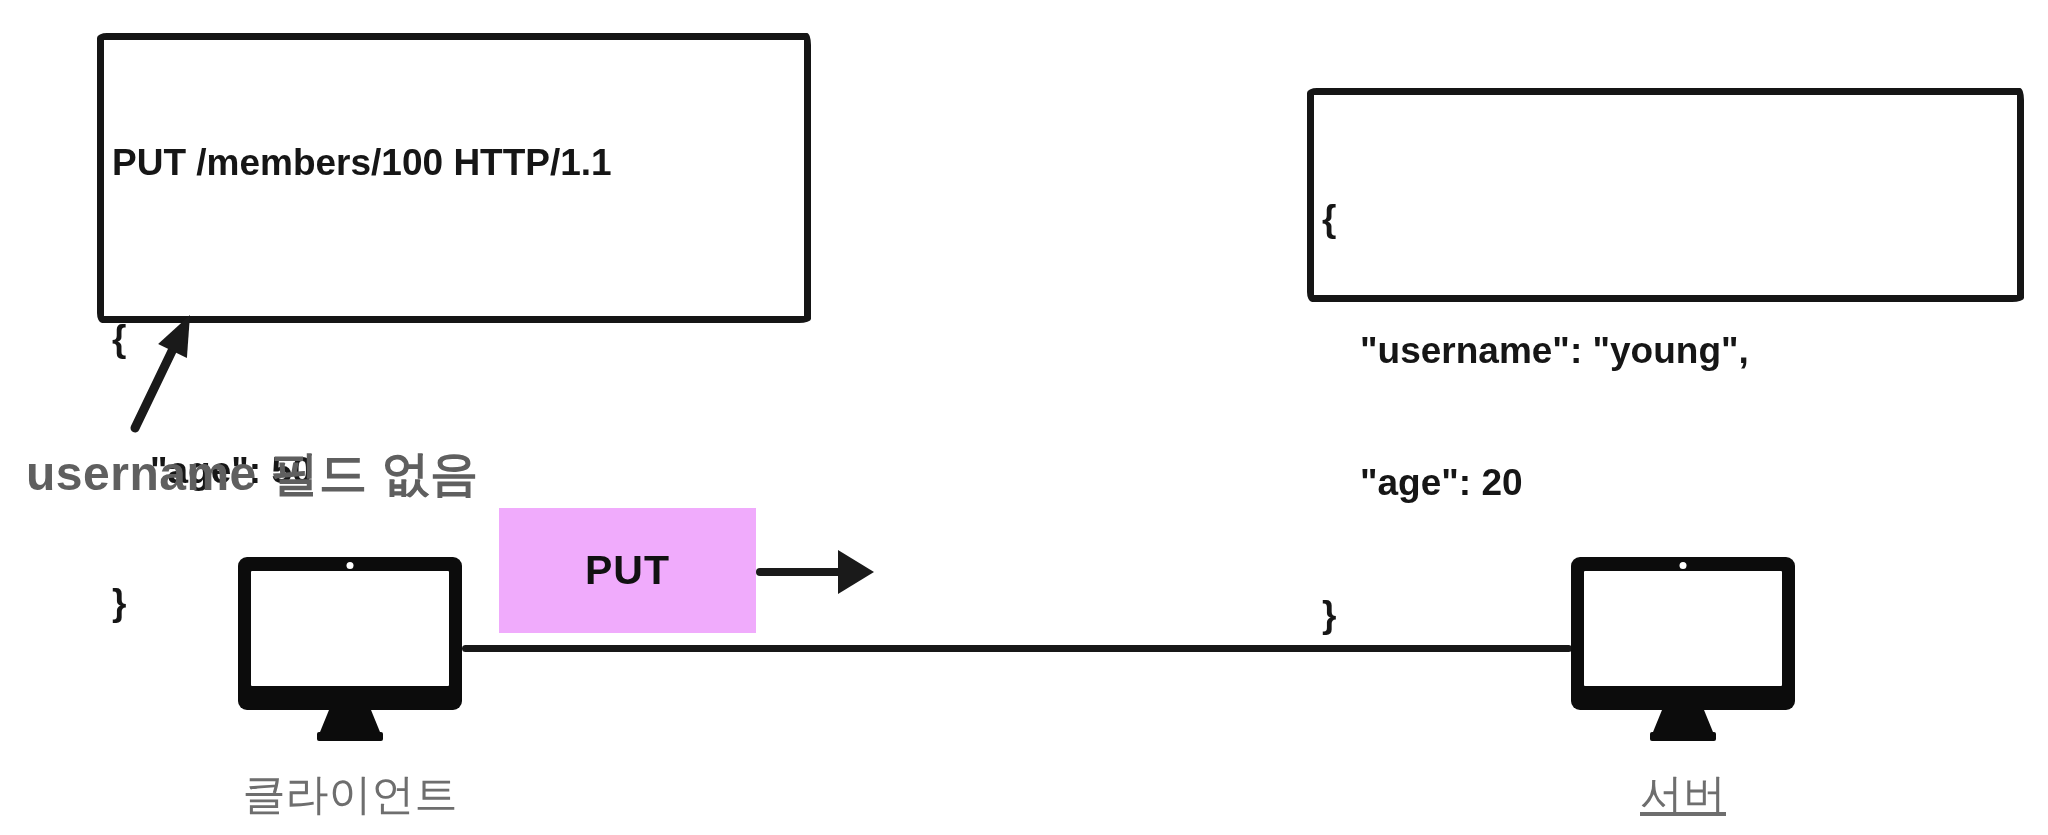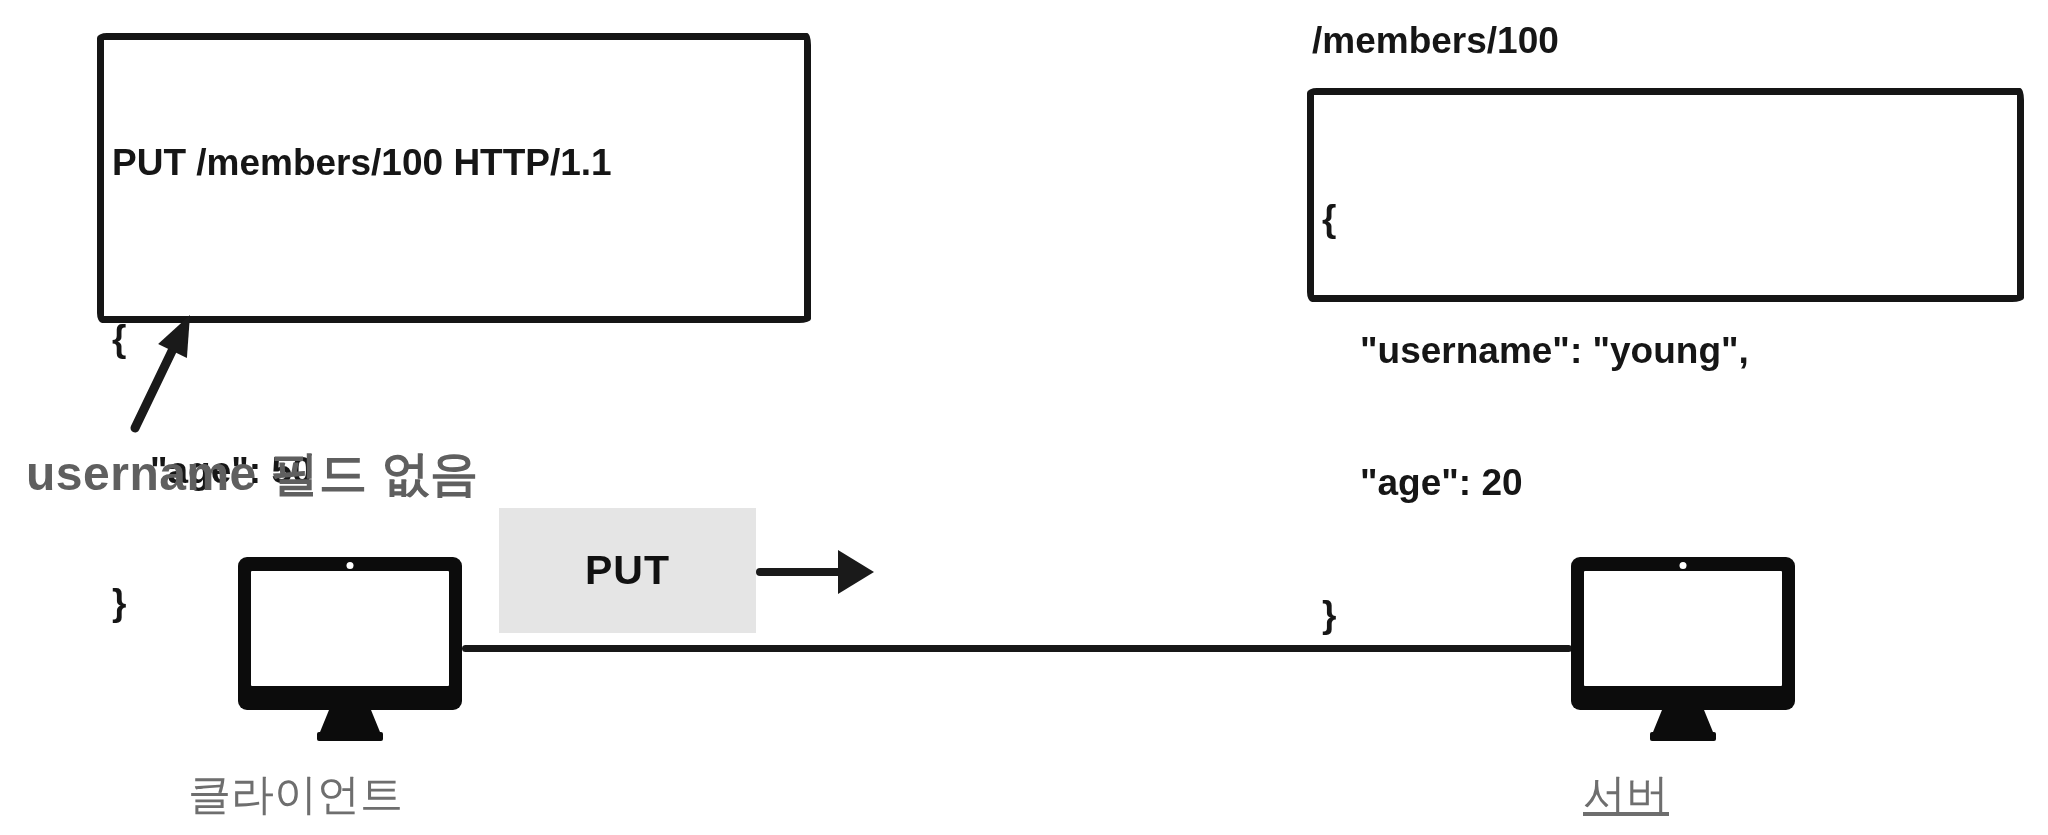--- a/index.html
+++ b/index.html
@@ -59,21 +59,21 @@
   .stand    { position:absolute; top:153px; left:50%; transform:translateX(-50%);
               width:60px; height:22px; background:#0c0c0c;
               clip-path:polygon(15% 0, 85% 0, 100% 100%, 0 100%); }
   .base     { position:absolute; top:175px; left:50%; transform:translateX(-50%);
               width:66px; height:9px; background:#0c0c0c; border-radius:2px; }
   .client-computer { left:238px; top:557px; }
   .server-computer { left:1571px; top:557px; }
 
   .node-label {
     position:absolute; top:766px; font-size:43px; font-weight:400;
-    text-align:left; white-space:nowrap;
+    text-align:center; white-space:nowrap;
   }
   .client-label { left:188px; width:324px; }
   .server-label { left:1583px; width:200px;text-decoration:underline; }
 </style>
 </head>
 <body>
 
 <div class="stage">
 
   <div class="sketch-box request-box code">
@@ -83,32 +83,31 @@
     <div class="codeline">}</div>
   </div>
 
   <svg class="annotation-arrow" width="110" height="140" viewBox="0 0 110 140">
     <line x1="25" y1="128" x2="62" y2="51" stroke="#1a1a1a" stroke-width="9" stroke-linecap="round"></line>
     <polygon points="80,15 76.9,58 48.1,44" fill="#1a1a1a"></polygon>
   </svg>
 
   <div class="annotation-text" style="color: rgb(95, 95, 95);">username 필드 없음</div>
 
-  <div class="path-label">/members/100</div>
 
   <div class="sketch-box response-box code">
     <div class="codeline">{</div>
     <div class="codeline indent">"username": "young",</div>
     <div class="codeline indent">"age": 20</div>
     <div class="codeline">}</div>
   </div>
 
   <div class="transfer-line"></div>
 
-  <div class="put-badge" style="background-color: #e5e5e5;">PUT</div>
+  <div class="put-badge" style="background-color: #f0abfc;">PUT</div>
 
   <svg class="short-arrow" width="130" height="52" viewBox="0 0 130 52">
     <line x1="8" y1="26" x2="88" y2="26" stroke="#1a1a1a" stroke-width="8" stroke-linecap="round"></line>
     <polygon points="86,4 86,48 122,26" fill="#1a1a1a"></polygon>
   </svg>
 
   <div class="computer client-computer">
     <div class="monitor">
       <div class="camera"></div>
       <div class="screen"></div>

